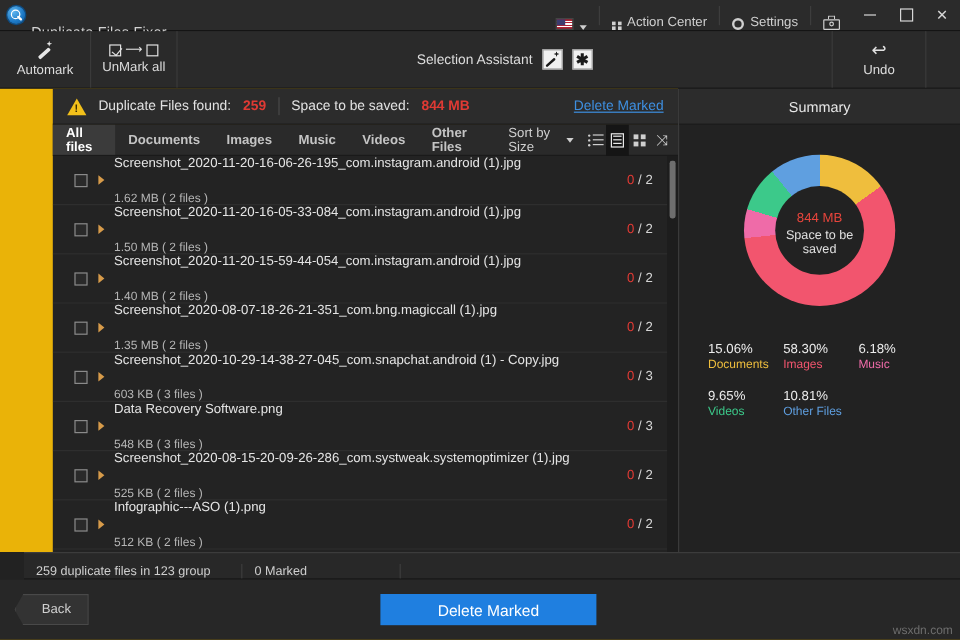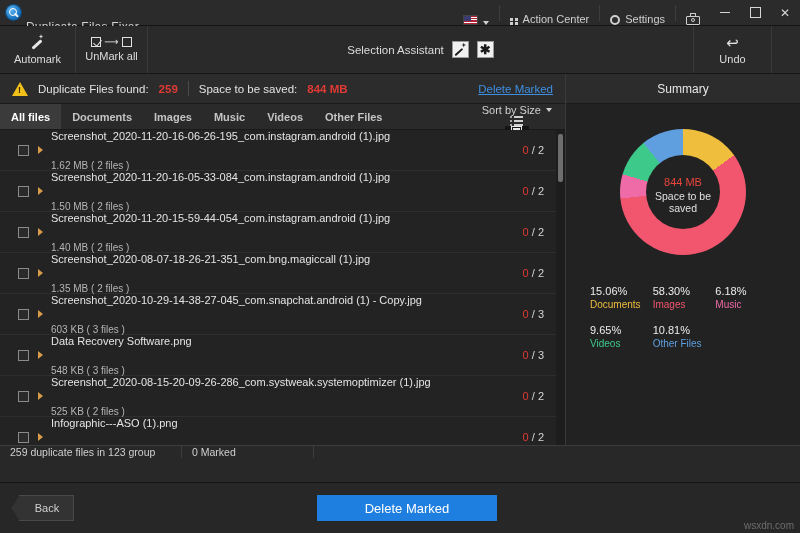--- a/index.html
+++ b/index.html
@@ -98,40 +98,40 @@
   .sa-btn { width:17px; height:17px; background:#f1f1f1; display:flex; align-items:center; justify-content:center; border:1px solid #9a9a9a; }
   .sa-wand { width:12px; height:12px; position:relative; }
   .sa-wand::before{ content:""; position:absolute; left:0px; top:7px; width:10px; height:2.4px; background:#1a1a1a; transform:rotate(-42deg); border-radius:1px;}
   .sa-wand::after{ content:""; position:absolute; left:7px; top:-1px; width:5px;height:5px; background:#1a1a1a;
     clip-path:polygon(50% 0,62% 38%,100% 50%,62% 62%,50% 100%,38% 62%,0 50%,38% 38%); }
   .sa-star { color:#1a1a1a; font-size:13px; line-height:1; font-weight:bold; }
   .undo-glyph { font-size:15px; line-height:1; color:#e0e0e0; }
 
   
   .body-split { flex:1; display:flex; min-height:0; }
-  .left-pane { width:565px; display:flex; flex-direction:column; min-width:0; background:#ef4444; }
+  .left-pane { width:565px; display:flex; flex-direction:column; min-width:0; background:#eab308;padding-left:44px; }
   .right-pane { flex:1; background:#222222; border-left:1px solid #3a3a3a; display:flex; flex-direction:column; }
 
   
   .infobar {
     height:30px; background:#2c2c2c; display:flex; align-items:center; gap:10px;
     padding:0 12px; border-bottom:1px solid #1a1a1a; flex:none;
   }
   .warn-tri { width:0;height:0;border-left:8px solid transparent;border-right:8px solid transparent;border-bottom:14px solid #f2c01a; position:relative;}
   .warn-tri::after{ content:"!"; position:absolute; left:-2px; top:3px; font-size:9px; font-weight:bold; color:#3a2c00; }
   .info-txt { font-size:11.5px; color:#e2e2e2; }
   .info-num { color:#e03a34; font-weight:bold; }
   .vbar { width:1px; height:15px; background:#4a4a4a; }
   .del-link { margin-left:auto; color:#3e8fe0; font-size:11.5px; text-decoration:underline; }
 
   
   .tabbar { height:26px; background:#2a2a2a; display:flex; align-items:stretch; border-bottom:1px solid #1a1a1a; flex:none; }
   .tab { padding:0 11px; display:flex; align-items:center; font-size:11px; color:#c4c4c4;font-weight:bold; }
   .tab.active { background:#3b3b3b; color:#ffffff; }
-  .tab-right { margin-left:auto; display:flex; align-items:center; gap:0px; padding-right:4px;flex-direction:column; }
+  .tab-right { margin-left:auto; display:flex; align-items:center; gap:0px; padding-right:4px; }
   .sortby { font-size:11px; color:#d0d0d0; display:flex; align-items:center; gap:5px; padding:0 9px; }
   .vmode { width:24px; height:26px; display:flex; align-items:center; justify-content:center; }
   .vmode.sel { background:#151515; }
   .ic-list { width:13px; height:10px; display:flex; flex-direction:column; justify-content:space-between; }
   .ic-list i { display:flex; align-items:center; gap:2px; height:2px; }
   .ic-list i::before{ content:""; width:2px; height:2px; background:#cfcfcf; border-radius:50%;}
   .ic-list i::after{ content:""; width:9px; height:1.6px; background:#cfcfcf;}
   .ic-detail { width:11px; height:12px; border:1.4px solid #e9e9e9; display:flex; flex-direction:column; justify-content:center; gap:1.6px; padding:1px;}
   .ic-detail i { height:1.6px; background:#e9e9e9; display:block; width:100%; }
   .ic-grid { display:grid; grid-template-columns:4px 4px; grid-template-rows:4px 4px; gap:2px; }
@@ -163,22 +163,22 @@
   }
   .d-val { color:#e8453c; font-size:19px; line-height:1; }
   .d-val span { font-size:11px; color:#e8453c; }
   .d-cap { font-size:10.5px; color:#e0e0e0; text-align:center; line-height:12px; }
   .legend { padding:6px 22px 0 24px; display:flex; flex-wrap:wrap; }
   .leg { width:33.33%; margin-bottom:14px; }
   .leg-pct { font-size:11px; color:#ececec; margin-bottom:2px; }
   .leg-lbl { font-size:10px; }
 
   
-  .statusbar { height:38px; background:#282828; display:flex; align-items:flex-start;
-    border-top:1px solid #3c3c3c; border-bottom:1px solid #141414; flex:none; }
+  .statusbar { height:23px; background:#282828; display:flex; align-items:flex-end;
+    border-top:1px solid #3c3c3c; border-bottom:1px solid #141414; flex:none;margin-left:20px; }
   .st-cell { display:flex; align-items:center; padding:0 10px; font-size:10.5px; color:#cfcfcf; border-right:1px solid #3e3e3e; }
   #status-cell-files { width:182px; }
   #status-cell-marked { width:132px; }
   #status-cell-blank { flex:1; border-right:none; }
 
   
   .footer { height:50px; background:#272727; display:flex; align-items:center; position:relative; flex:none; }
   .back-btn {
     margin-left:12px; width:62px; height:26px; background:#333333; border:1px solid #494949;
     color:#d0d0d0; font-size:11px; display:flex; align-items:center; justify-content:center;

